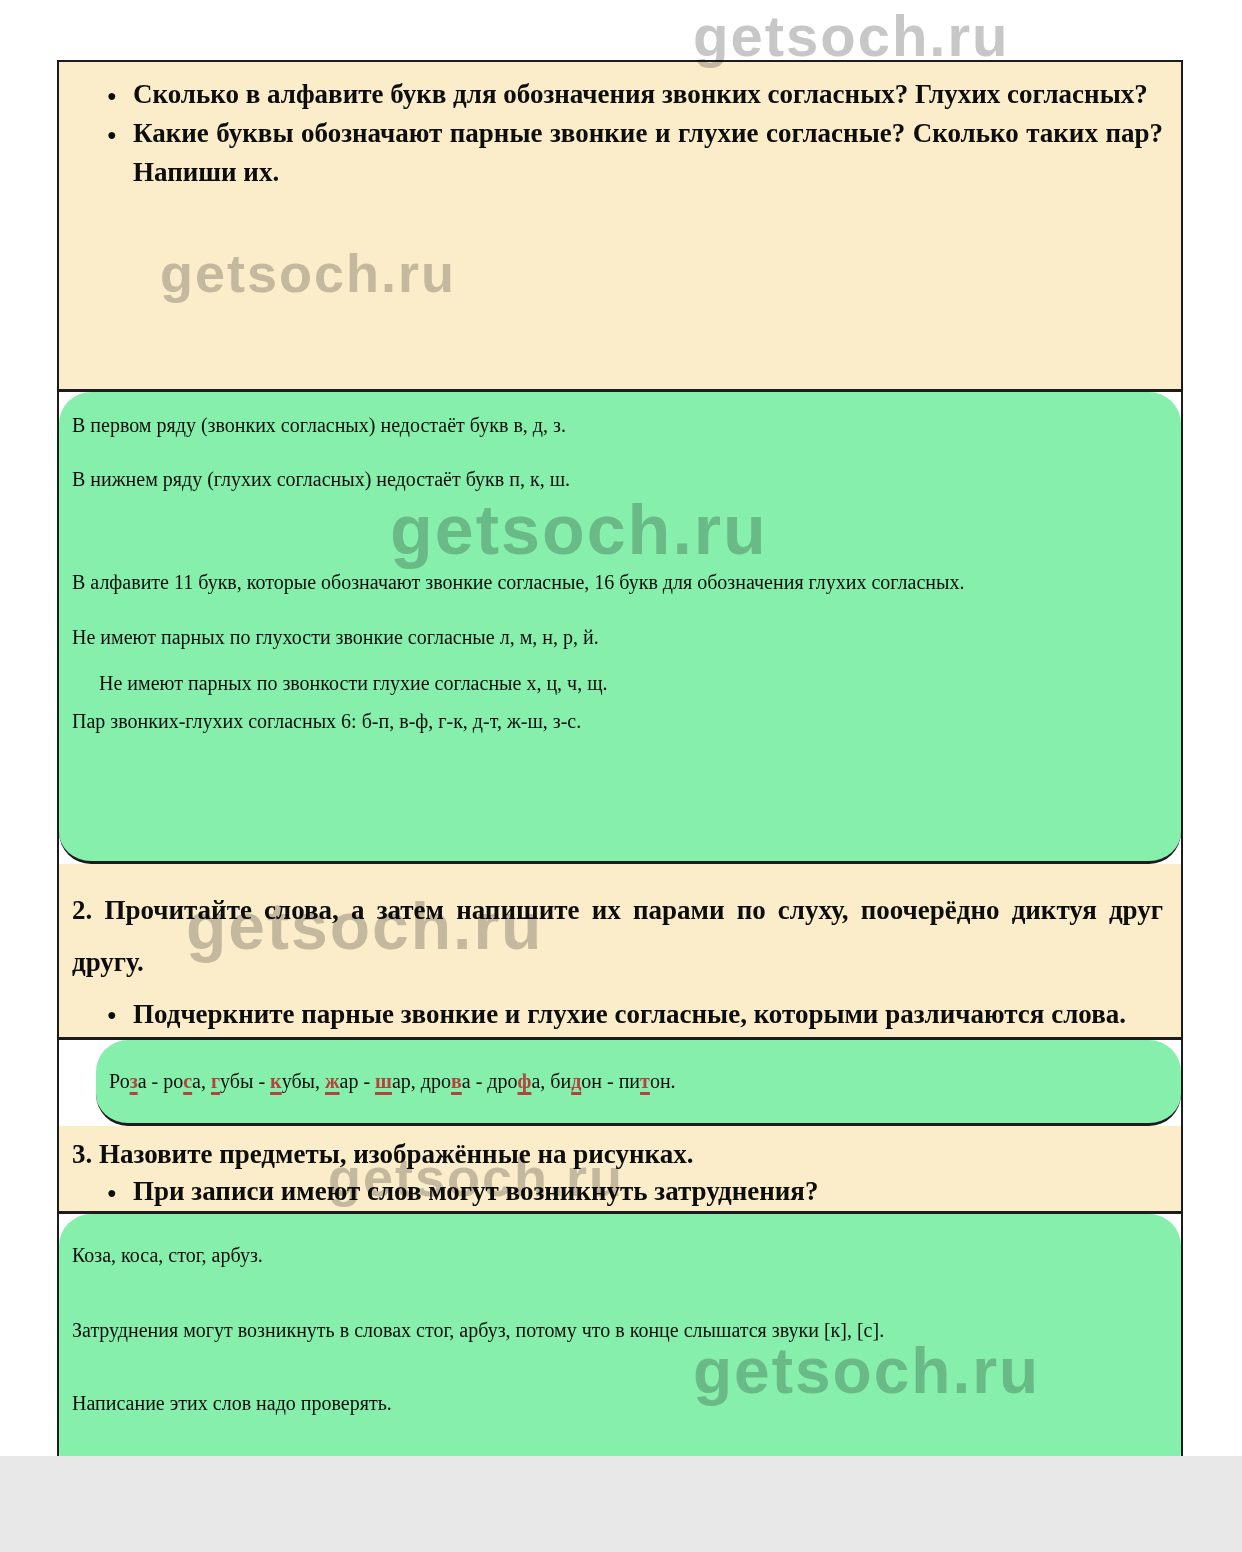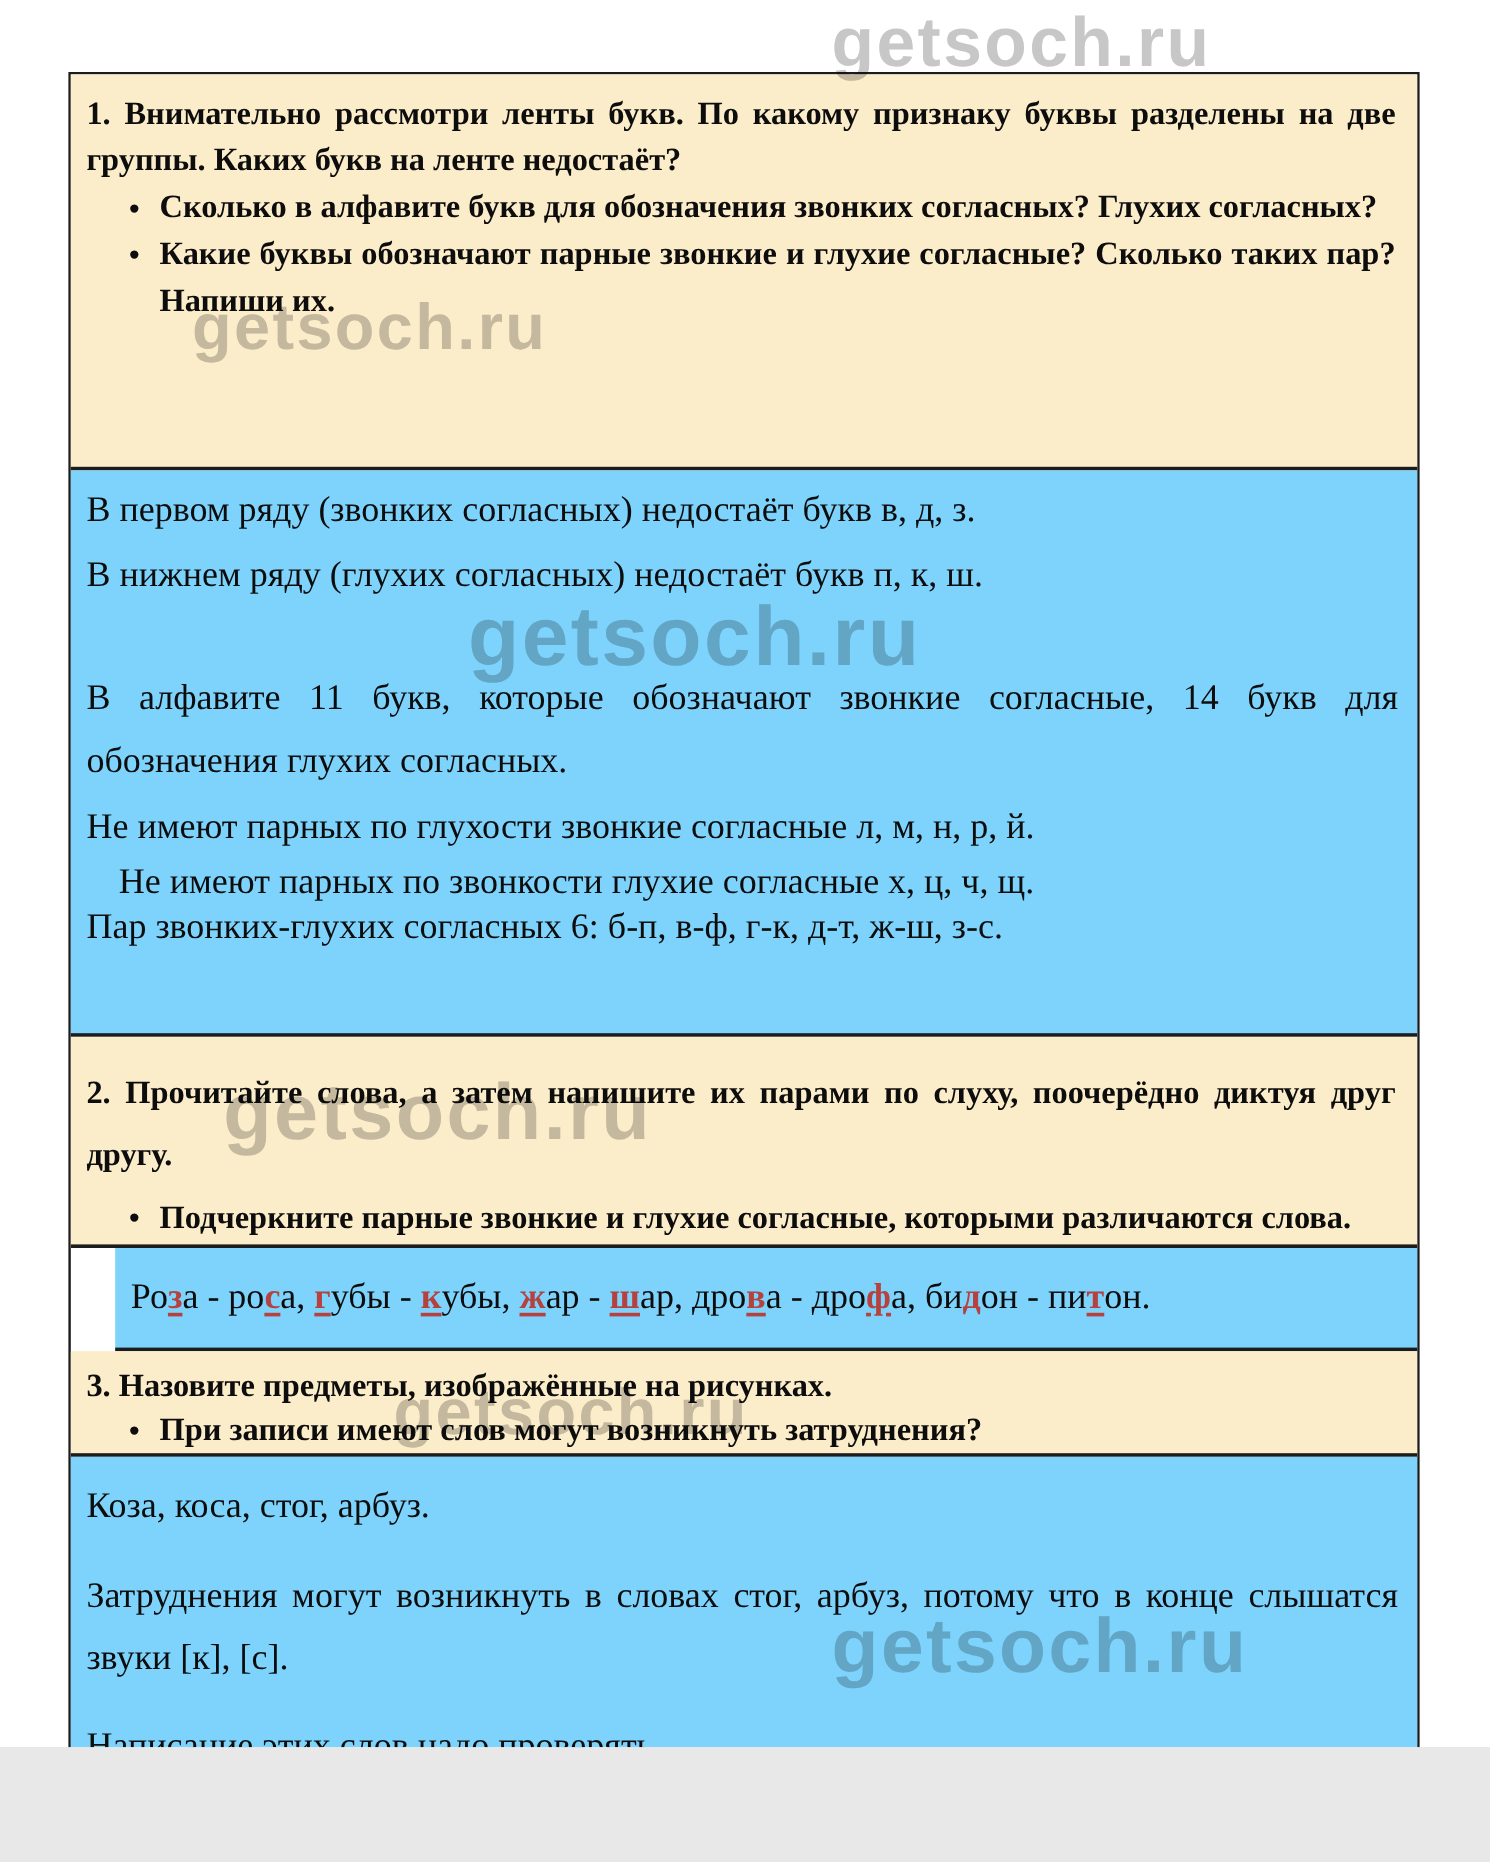--- a/index.html
+++ b/index.html
@@ -59,24 +59,25 @@
     content:"\25CF";
     position:absolute; left:48px; top:1px;
     font-size:16px;
   }
   .q1 { height:330px; line-height:39px; padding-top:13px; }
   .q2 { height:176px; line-height:52px; padding-top:20px; }
   .q3 { height:88px;  line-height:37px; padding-top:10px; }
 
   
   .a-block {
-    background:#7dd3fc;
-    font-size:30px;
+    background:#86efac;
+    font-size:20px;
     line-height:38px;
     text-align:justify;
+    border-radius:32px;
   }
   .a-block p { padding:0 16px 0 13px; }
   .a1 { height:472px; }
   .a1 .p1 { margin-top:14px; }
   .a1 .p2 { margin-top:16px; }
   .a1 .p3 { margin-top:58px; line-height:52px; }
   .a1 .p4 { margin-top:10px; }
   .a1 .p5 { margin-top:8px;padding-left:40px; }
   .a1 .p6 { }
   .a2 { height:86px;margin-left:37px; }
@@ -104,31 +105,30 @@
   <div class="wm wm-q1">getsoch.ru</div>
   <div class="wm wm-a1">getsoch.ru</div>
   <div class="wm wm-q2">getsoch.ru</div>
   <div class="wm wm-q3">getsoch.ru</div>
   <div class="wm wm-a3">getsoch.ru</div>
   <div class="wm wm-bottom">getsoch.ru</div>
 
   <div class="sheet">
 
     <section class="block q-block q1">
-      <p class="q-intro">1. Внимательно рассмотри ленты букв. По какому признаку буквы разделены на две группы. Каких букв на ленте недостаёт?</p>
       <ul>
         <li><span>Сколько в алфавите букв для обозначения звонких согласных? Глухих согласных?</span></li>
         <li><span>Какие буквы обозначают парные звонкие и глухие согласные? Сколько таких пар? Напиши их.</span></li>
       </ul>
     </section>
 
     <section class="block a-block a1">
       <p class="p1">В первом ряду (звонких согласных) недостаёт букв в, д, з.</p>
       <p class="p2">В нижнем ряду (глухих согласных) недостаёт букв п, к, ш.</p>
-      <p class="p3">В алфавите 11 букв, которые обозначают звонкие согласные, 14 букв для обозначения глухих согласных.</p>
+      <p class="p3">В алфавите 11 букв, которые обозначают звонкие согласные, 16 букв для обозначения глухих согласных.</p>
       <p class="p4">Не имеют парных по глухости звонкие согласные л, м, н, р, й.</p>
       <p class="p5">Не имеют парных по звонкости глухие согласные х, ц, ч, щ.</p>
       <p class="p6">Пар звонких-глухих согласных 6: б-п, в-ф, г-к, д-т, ж-ш, з-с.</p>
     </section>
 
     <section class="block q-block q2">
       <p class="q-intro">2. Прочитайте слова, а затем напишите их парами по слуху, поочерёдно диктуя друг другу.</p>
       <ul>
         <li><span>Подчеркните парные звонкие и глухие согласные, которыми различаются слова.</span></li>
       </ul>

